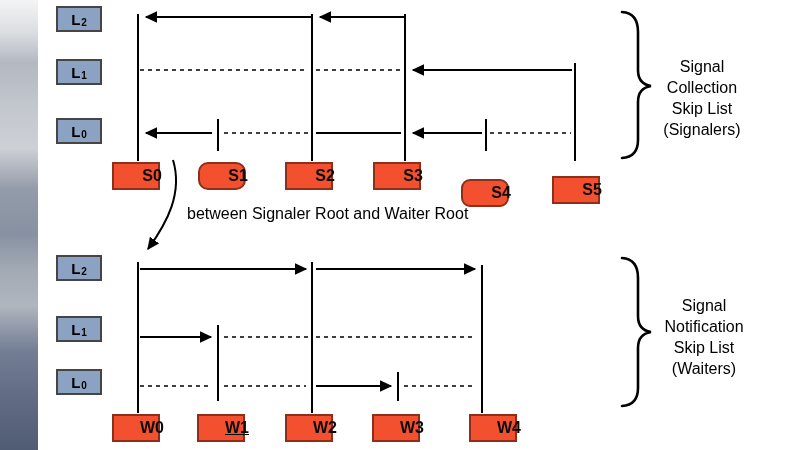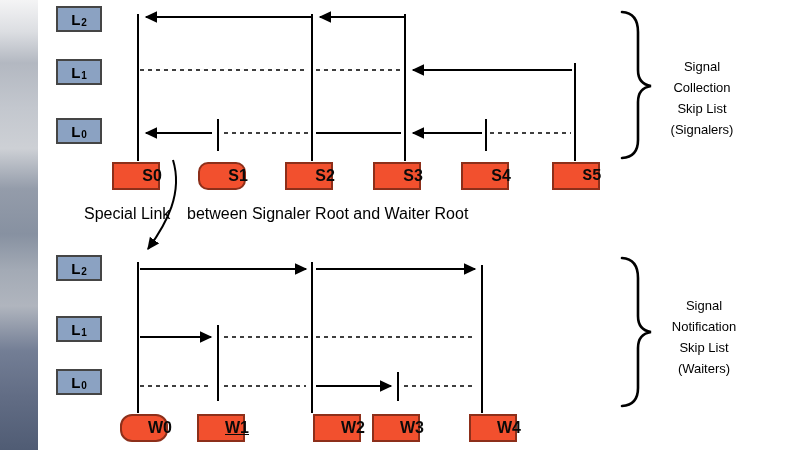--- a/index.html
+++ b/index.html
@@ -26,21 +26,21 @@
   .lbox .sub { font-size: 10px; font-weight: bold; margin-top: 7px; margin-left: 1px; }
   .nbox {
     position: absolute; width: 48px; height: 28px;
     background: #f2502e; border: 2px solid #8d2f1a;
     display: flex; align-items: center; justify-content: center;
     font-weight: bold; font-size: 16px; color: #0a0a0a; padding-left: 32px;
   }
   .slabel { position: absolute; font-size: 16px; }
   .brace-label {
     position: absolute; text-align: center;
-    font-size: 13px; line-height: 21px; white-space: pre-line;
+    font-size: 16px; line-height: 21px; white-space: pre-line;
   }
 </style>
 </head>
 <body>
 
 <div class="stage">
 
   <div class="bg-strip"></div>
 
   <svg class="lines" width="800" height="450" viewBox="0 0 800 450">
@@ -108,42 +108,41 @@
   </div>
   <div class="lbox" style="left:56px; top:118px;">
     <span>L</span>
       <span class="sub">0</span>
   </div>
 
   <div class="nbox" style="left:112px; top:162px;">S0</div>
   <div class="nbox" style="left:198px; top:162px;border-radius:10px;">S1</div>
   <div class="nbox" style="left:285px; top:162px;">S2</div>
   <div class="nbox" style="left:373px; top:162px;text-align:center;">S3</div>
-  <div class="nbox" style="left:461px; top:162px;">S4</div>
-  <div class="nbox" style="left:552px; top:162px;font-family:Liberation Mono, monospace;">S5</div>
+  <div class="nbox" style="left:461px; top:179px;border-radius:9px;">S4</div>
+  <div class="nbox" style="left:552px; top:176px;">S5</div>
 
-  <div class="slabel" style="left:84px; top:205px;">Special Link</div>
   <div class="slabel" style="left:187px; top:205px;">between Signaler Root and Waiter Root</div>
 
   <div class="lbox" style="left:56px; top:255px;">
     <span>L</span>
       <span class="sub">2</span>
   </div>
   <div class="lbox" style="left:56px; top:316px;">
     <span>L</span>
       <span class="sub">1</span>
   </div>
   <div class="lbox" style="left:56px; top:369px;">
     <span>L</span>
       <span class="sub">0</span>
   </div>
 
-  <div class="nbox" style="left:120px; top:414px;border-radius:12px;">W0</div>
+  <div class="nbox" style="left:112px; top:414px;">W0</div>
   <div class="nbox" style="left:197px; top:414px;text-decoration:underline;">W1</div>
-  <div class="nbox" style="left:285px; top:414px;margin-left:28px;">W2</div>
+  <div class="nbox" style="left:285px; top:414px;">W2</div>
   <div class="nbox" style="left:372px; top:414px;">W3</div>
   <div class="nbox" style="left:460px; top:414px;margin-left:9px;">W4</div>
 
   <div class="brace-label" style="left:650px; top:56px; width:104px;">Signal
 Collection
 Skip List
 (Signalers)</div>
   <div class="brace-label" style="left:646px; top:295px; width:116px;">Signal
 Notification
 Skip List

